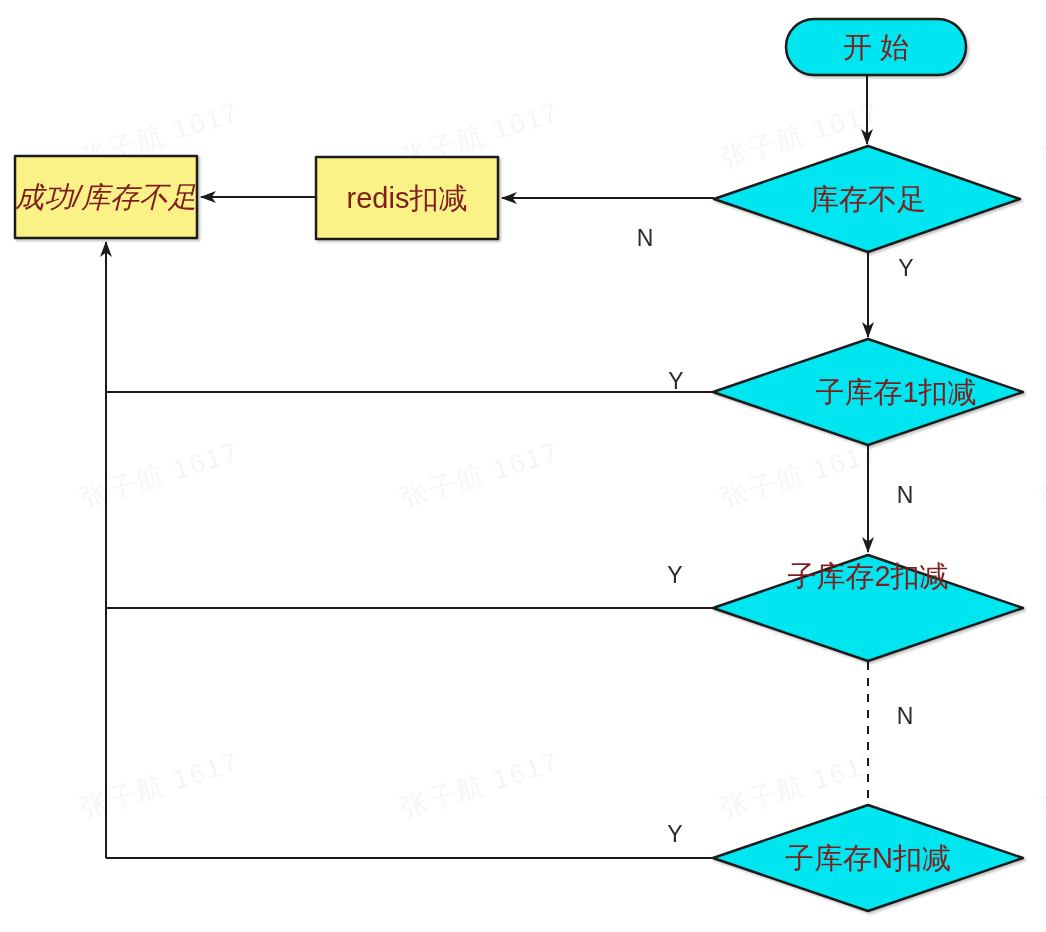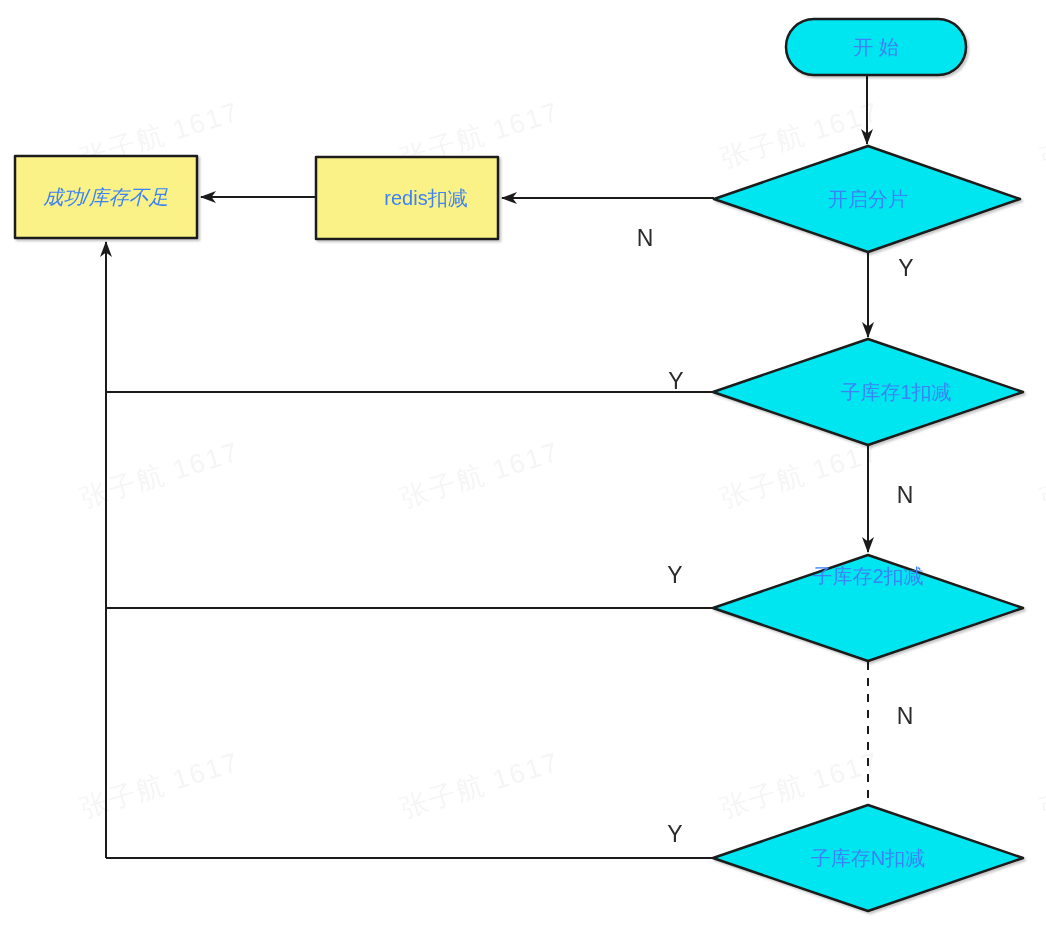--- a/index.html
+++ b/index.html
@@ -12,22 +12,22 @@
     overflow: hidden;
     font-family: "Liberation Sans", "DejaVu Sans", sans-serif;
   }
   #diagram-svg {
     position: absolute; left: 0; top: 0;
   }
   .node-label {
     position: absolute;
     transform: translate(-50%, -50%);
     white-space: nowrap;
-    color: #3b82f6;
-    font-size: 20px;
+    color: #7f1d1d;
+    font-size: 29px;
     text-align: center;
     line-height: 1.2;
   }
   .edge-label {
     position: absolute;
     transform: translate(-50%, -50%);
     white-space: nowrap;
     color: #2b2b2b;
     font-size: 23px;
   }
@@ -95,22 +95,22 @@
       <polygon points="868,146 1020,199 868,252 714,199" fill="#00e6f0"></polygon>
       <rect x="316" y="157" width="182" height="82" fill="#fbf287"></rect>
       <rect x="15" y="156" width="182" height="82" fill="#fbf287"></rect>
       <polygon points="868,339 1023,392 868,445 713,392" fill="#00e6f0"></polygon>
       <polygon points="868,555 1023,608 868,661 713,608" fill="#00e6f0"></polygon>
       <polygon points="868,805 1023,858 868,911 713,858" fill="#00e6f0"></polygon>
     </g>
   </svg>
 
   <div class="node-label" style="left:876px; top:47px;">开 始</div>
-  <div class="node-label" style="left:868px; top:199px;">开启分片</div>
-  <div class="node-label" style="left:426px; top:198px;">redis扣减</div>
+  <div class="node-label" style="left:868px; top:199px;">库存不足</div>
+  <div class="node-label" style="left:407px; top:198px;">redis扣减</div>
   <div class="node-label" style="left:106px; top:197px;font-style:italic;">成功/库存不足</div>
   <div class="node-label" style="left:868px; top:392px;margin-left:28px;">子库存1扣减</div>
   <div class="node-label" style="left:868px; top:576px;">子库存2扣减</div>
   <div class="node-label" style="left:868px; top:858px;">子库存N扣减</div>
 
   <div class="edge-label" style="left:645px; top:238px;">N</div>
   <div class="edge-label" style="left:906px; top:268px;">Y</div>
   <div class="edge-label" style="left:676px; top:381px;">Y</div>
   <div class="edge-label" style="left:905px; top:495px;">N</div>
   <div class="edge-label" style="left:675px; top:575px;">Y</div>

